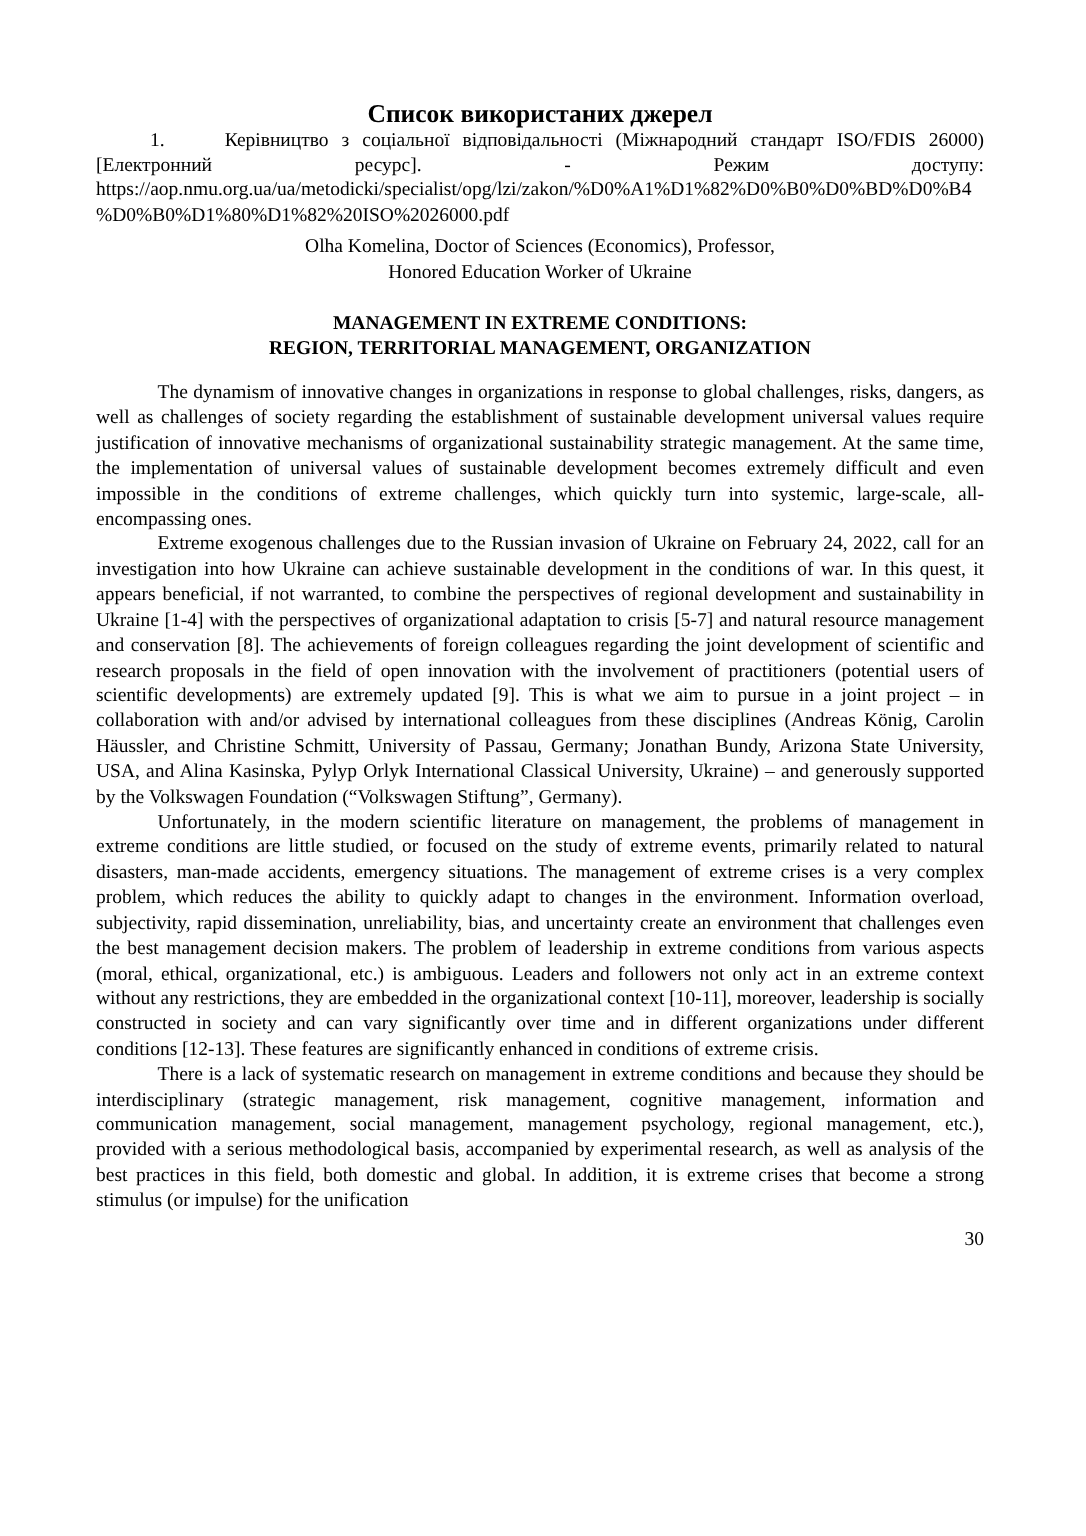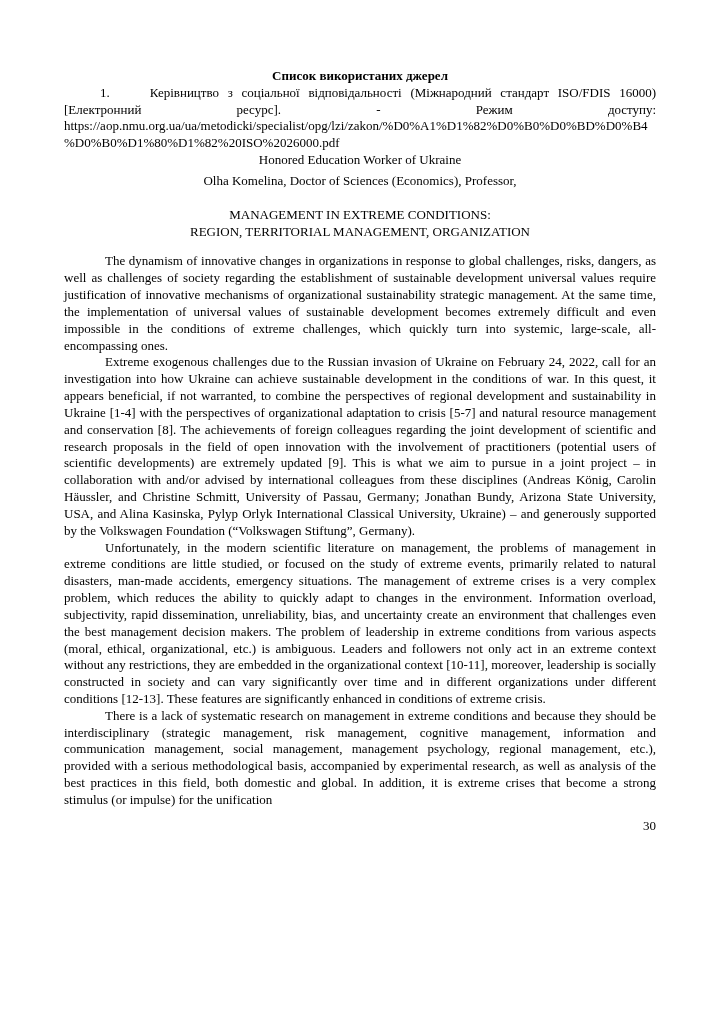--- a/index.html
+++ b/index.html
@@ -14,21 +14,21 @@
     width: 724px;
     height: 1024px;
     background: #ffffff;
     color: #000000;
     font-family: "Liberation Serif", "DejaVu Serif", serif;
     font-size: 13px;
     line-height: 16.83px;
     padding: 68px 68px 0 64px;
   }
   .ref-heading {
-    font-size: 13px;
+    font-size: 17px;
     font-weight: bold;
     text-align: center;
   }
   .ref {
     text-align: justify;
     text-indent: 36px;
     overflow-wrap: break-word;
   }
   .tab {
     display: inline-block;
@@ -36,46 +36,46 @@
   }
   .udc {
     margin-top: 36px;
   }
   .center { text-align: center; }
   .author-first { margin-top: 4px; }
   .italic { font-style: italic; }
   .title {
     margin-top: 17px;
     font-size: 13px;
-    font-weight: normal;
+    font-weight: bold;
     text-align: center;
   }
   .body-p {
     text-align: justify;
     text-indent: 41px;
   }
   .body-p.first { margin-top: 13px; }
   .page-number {
     text-align: right;
     margin-top: 9px;
   }
 </style>
 </head>
 <body>
 
 <div class="page">
 
   <div class="ref-heading">Список використаних джерел</div>
 
-  <p class="ref"><span>1.</span><span class="tab"></span><span>Керівництво з соціальної відповідальності (Міжнародний стандарт ISO/FDIS 16000) [Електронний ресурс]. - Режим доступу:</span> <span>https://aop.nmu.org.ua/ua/metodicki/specialist/opg/lzi/zakon/%D0%A1%D1%82%D0%B0%D0%BD%D0%B4%D0%B0%D1%80%D1%82%20ISO%2026000.pdf</span></p>
+  <p class="ref"><span>1.</span><span class="tab"></span><span>Керівництво з соціальної відповідальності (Міжнародний стандарт ISO/FDIS 26000) [Електронний ресурс]. - Режим доступу:</span> <span>https://aop.nmu.org.ua/ua/metodicki/specialist/opg/lzi/zakon/%D0%A1%D1%82%D0%B0%D0%BD%D0%B4%D0%B0%D1%80%D1%82%20ISO%2026000.pdf</span></p>
 
 
+  <p class="center author-first">Olha Komelina, Doctor of Sciences (Economics), Professor,</p>
+
   <p class="center">Honored Education Worker of Ukraine</p>
-
-  <p class="center author-first">Olha Komelina, Doctor of Sciences (Economics), Professor,</p>
 
 
   <div class="title">
     <span class="title-line">MANAGEMENT IN EXTREME CONDITIONS:</span><br>
     <span class="title-line">REGION, TERRITORIAL MANAGEMENT, ORGANIZATION</span>
   </div>
 
   <p class="body-p first">The dynamism of innovative changes in organizations in response to global challenges, risks, dangers, as well as challenges of society regarding the establishment of sustainable development universal values require justification of innovative mechanisms of organizational sustainability strategic management. At the same time, the implementation of universal values of sustainable development becomes extremely difficult and even impossible in the conditions of extreme challenges, which quickly turn into systemic, large-scale, all-encompassing ones.</p>
 
   <p class="body-p">Extreme exogenous challenges due to the Russian invasion of Ukraine on February 24, 2022, call for an investigation into how Ukraine can achieve sustainable development in the conditions of war. In this quest, it appears beneficial, if not warranted, to combine the perspectives of regional development and sustainability in Ukraine [1-4] with the perspectives of organizational adaptation to crisis [5-7] and natural resource management and conservation [8]. The achievements of foreign colleagues regarding the joint development of scientific and research proposals in the field of open innovation with the involvement of practitioners (potential users of scientific developments) are extremely updated [9]. This is what we aim to pursue in a joint project – in collaboration with and/or advised by international colleagues from these disciplines (Andreas König, Carolin Häussler, and Christine Schmitt, University of Passau, Germany; Jonathan Bundy, Arizona State University, USA, and Alina Kasinska, Pylyp Orlyk International Classical University, Ukraine) – and generously supported by the Volkswagen Foundation (“Volkswagen Stiftung”, Germany).</p>

